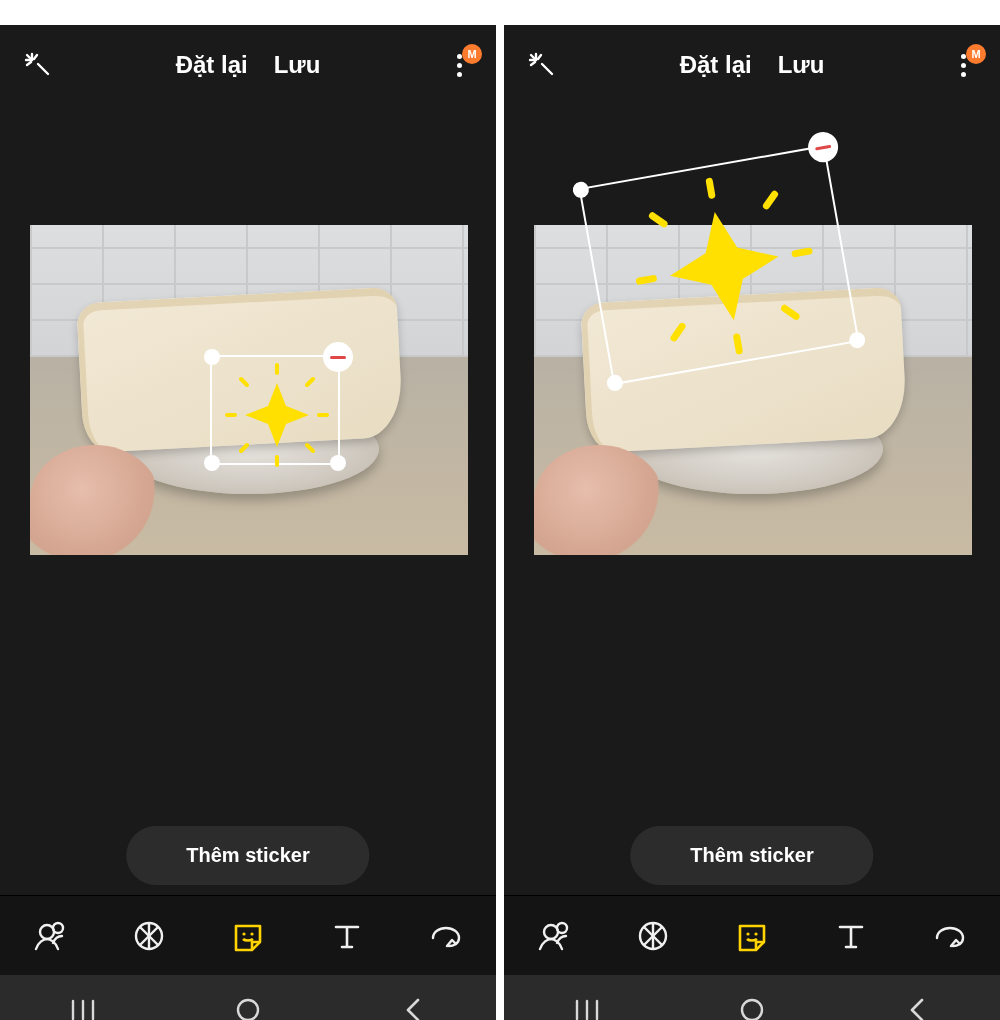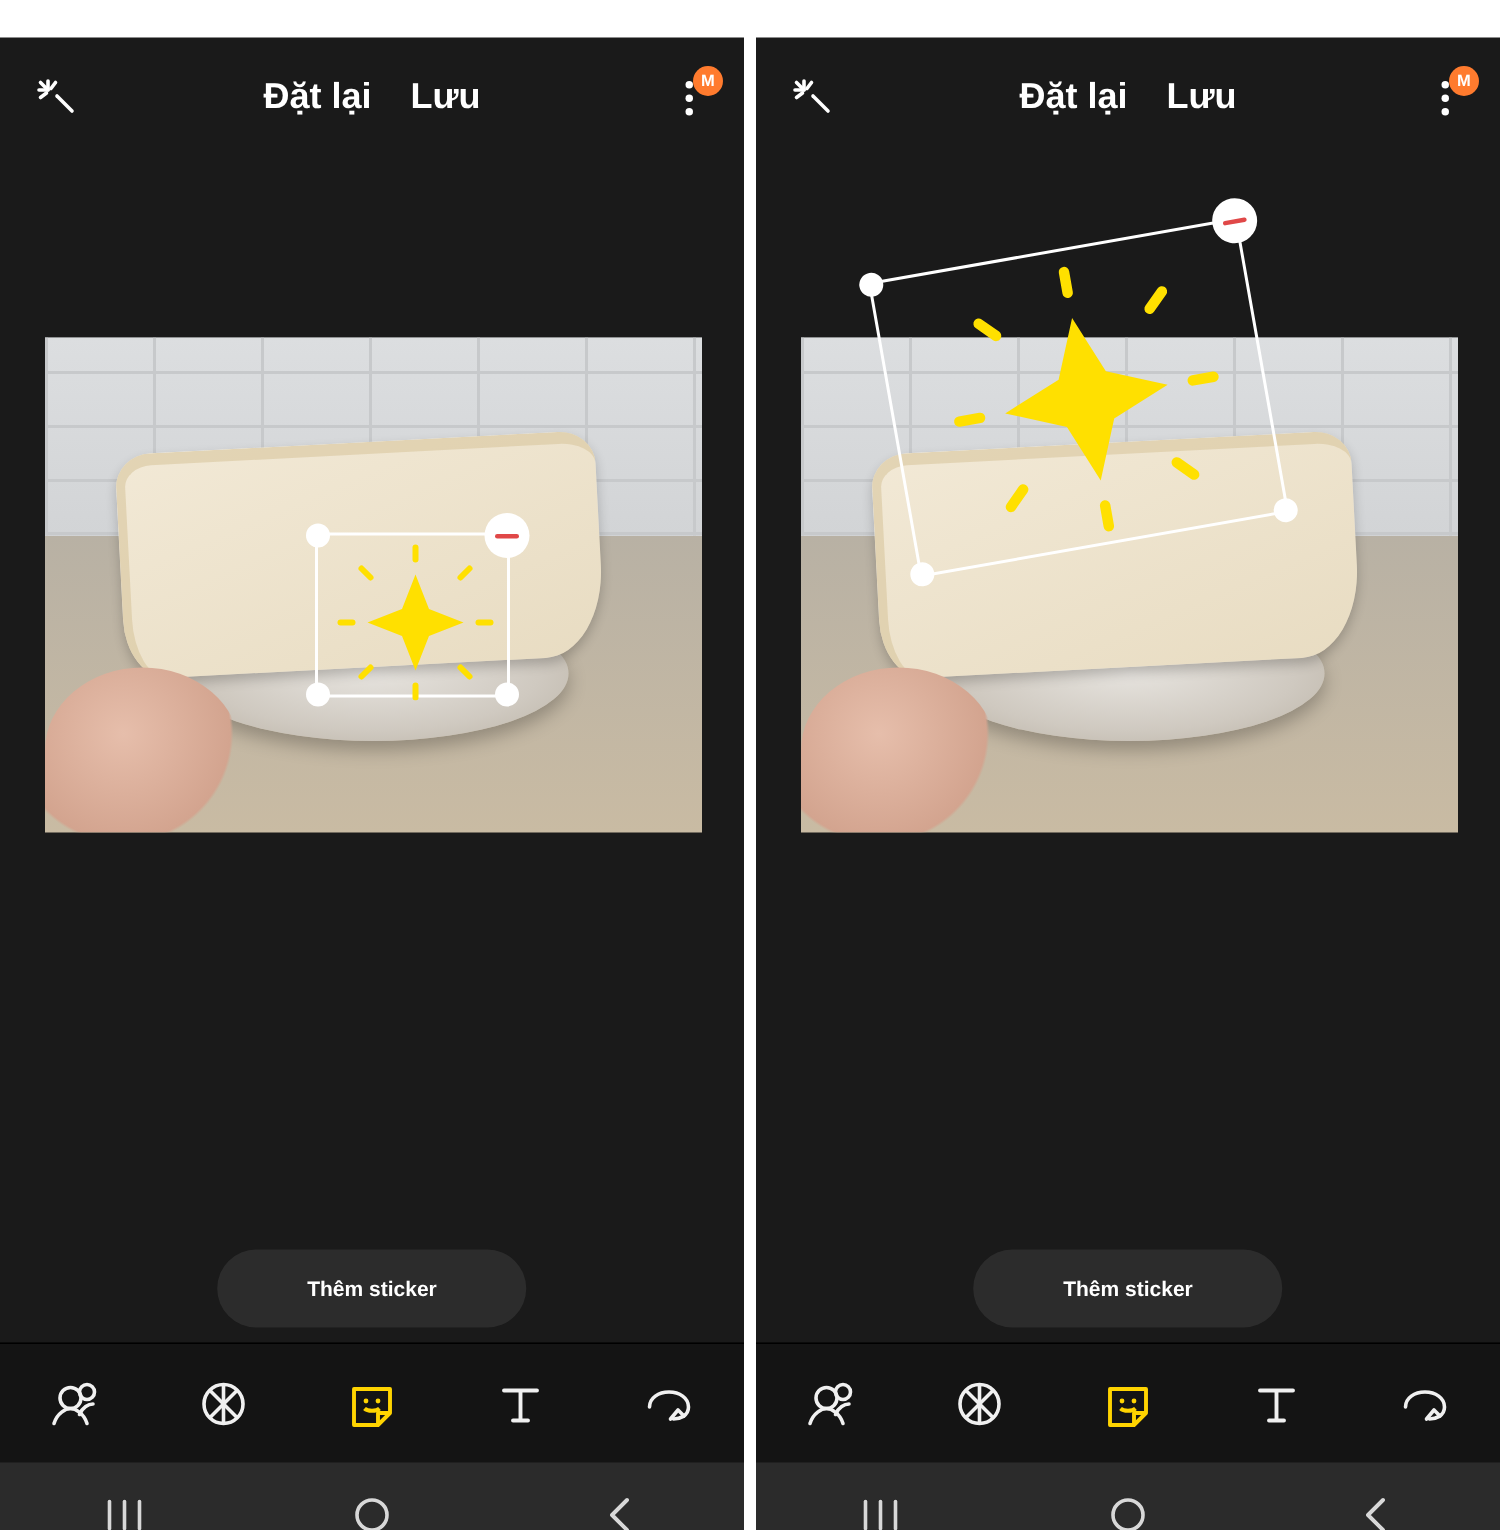--- a/index.html
+++ b/index.html
@@ -167,21 +167,21 @@
 
   
   .add-sticker-btn {
     position: absolute;
     bottom: 160px;
     left: 50%;
     transform: translateX(-50%);
     background: rgba(60,60,60,.55);
     color: #fff;
     font-family: inherit;
-    font-size: 14px;
+    font-size: 20px;
     font-weight: 600;
     padding: 18px 60px;
     border: none;
     border-radius: 40px;
     cursor: pointer;
   }
 
   
   .toolbar {
     position: absolute;

